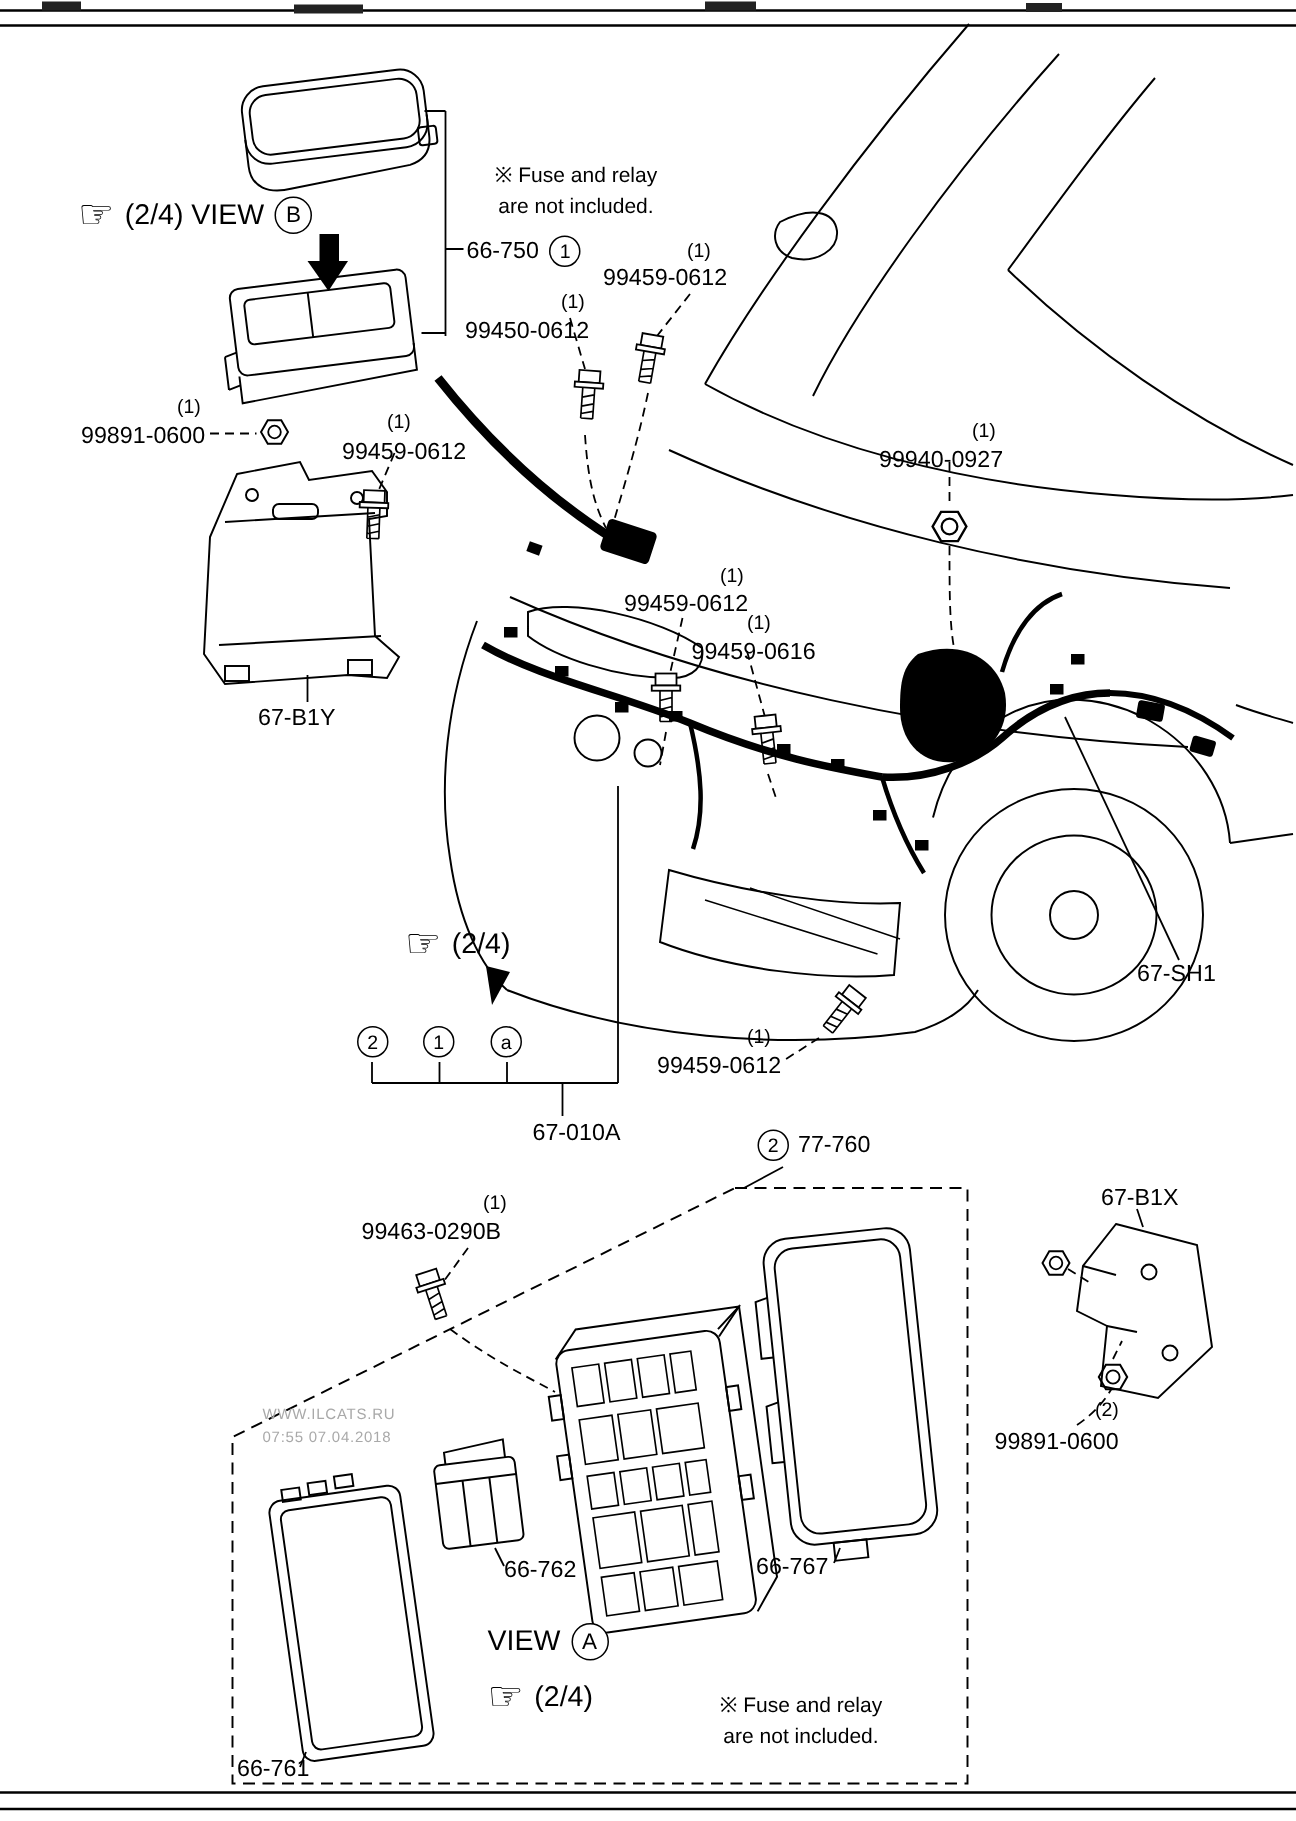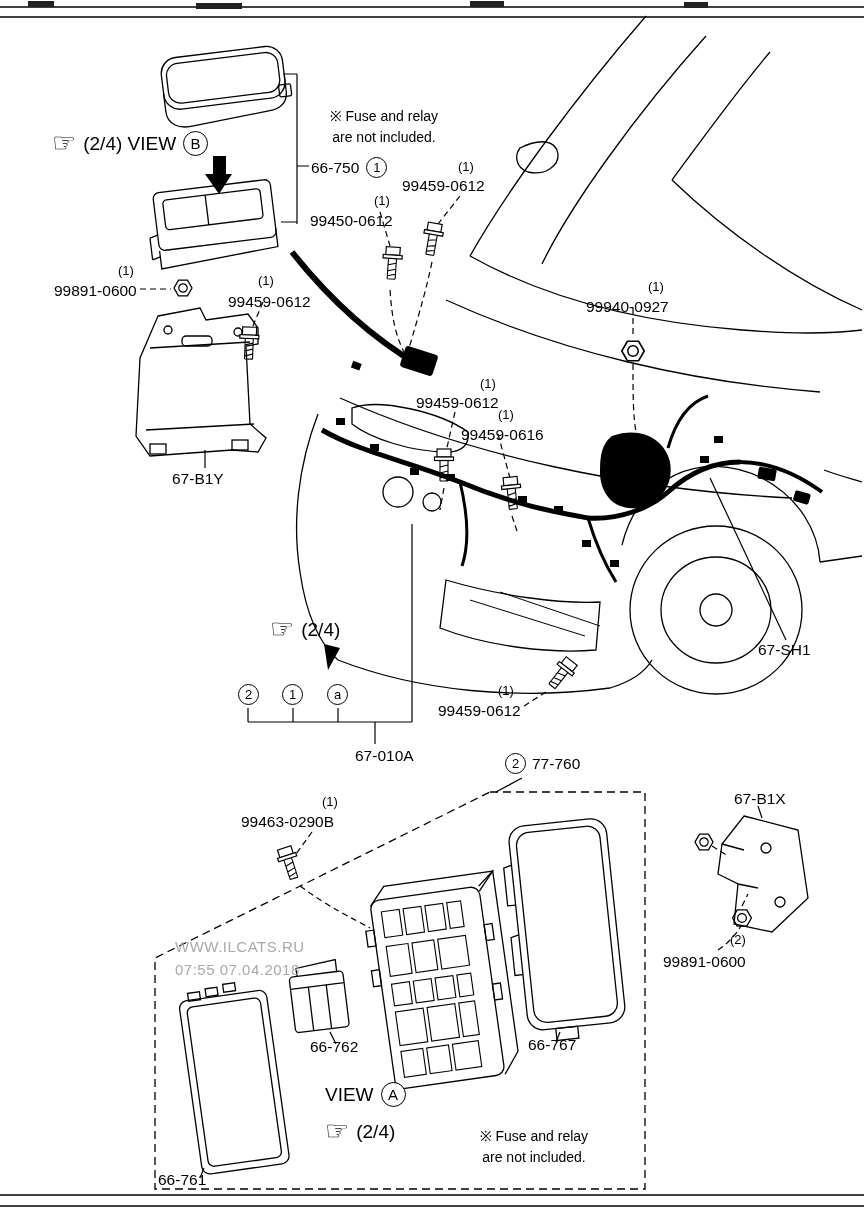--- a/index.html
+++ b/index.html
@@ -9,21 +9,21 @@
   .art { position:absolute; left:0; top:0; width:864px; height:1214px; }
   .lbl { position:absolute; font-size:15.5px; white-space:nowrap; display:flex; align-items:center; }
   .qty { position:absolute; font-size:13px; white-space:nowrap; }
   .note { position:absolute; font-size:14px; line-height:1.5; text-align:center; }
   .view { position:absolute; display:flex; align-items:center; gap:7px; font-size:19px; }
   .hand { font-size:27px; line-height:1; }
   .badge { display:inline-flex; width:21px; height:21px; border:1.6px solid #000; border-radius:50%;
            align-items:center; justify-content:center; font-size:13px; flex:0 0 auto; background:#fff; }
   .badge-lg { width:25px; height:25px; font-size:15px; }
   .abs { position:absolute; }
-  .wm { position:absolute; color:#a9a9a9; font-size:15px; line-height:1.5; letter-spacing:0.5px; }
+  .wm { position:absolute; color:#a9a9a9; font-size:10px; line-height:1.5; letter-spacing:0.5px; }
 </style>
 </head>
 <body>
 
 <div class="canvas">
 
   <svg class="art" viewBox="0 0 864 1214">
     <defs>
       <g id="bolt">
         <rect x="-7" y="-19" width="14" height="8" fill="#fff" stroke="#000" stroke-width="1.2"></rect>
@@ -298,22 +298,22 @@
   </div>
 
   <div class="qty" style="left:322px; top:794px;">(1)</div>
   <div class="lbl" style="left:241px; top:813px;">99463-0290B</div>
 
   <div class="lbl" style="left:734px; top:790px;">67-B1X</div>
 
   <div class="qty" style="left:730px; top:932px;">(2)</div>
   <div class="lbl" style="left:663px; top:953px;">99891-0600</div>
 
-  <div class="lbl" style="left:310px; top:1038px;">66-762</div>
-  <div class="lbl" style="left:528px; top:1036px;">66-767</div>
+  <div class="lbl" style="left:336px; top:1038px;">66-762</div>
+  <div class="lbl" style="left:504px; top:1036px;">66-767</div>
   <div class="lbl" style="left:158px; top:1171px;">66-761</div>
 
   <div class="view" style="left:325px; top:1082px;">
     <span>VIEW</span>
     <span class="badge badge-lg">A</span>
   </div>
 
   <div class="view" style="left:325px; top:1118px;">
     <span class="hand">☞</span>
     <span>(2/4)</span>

